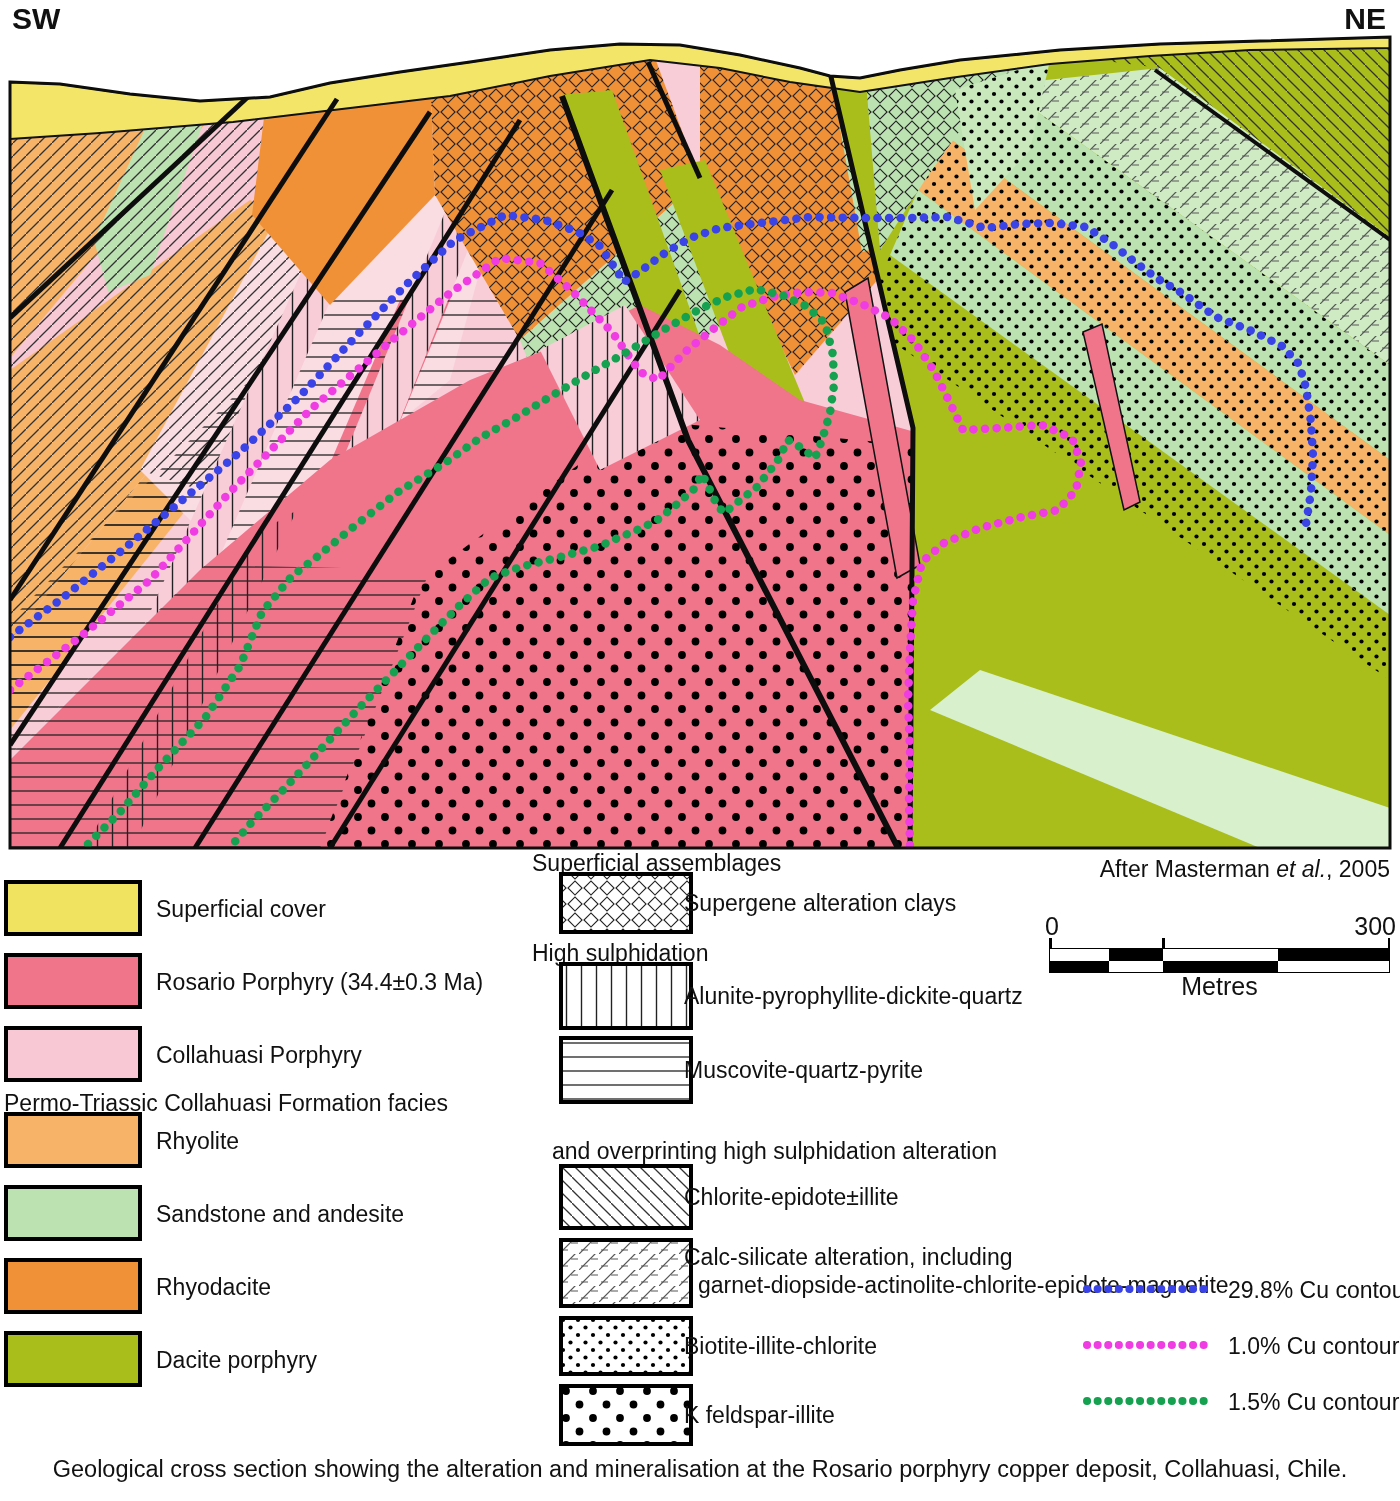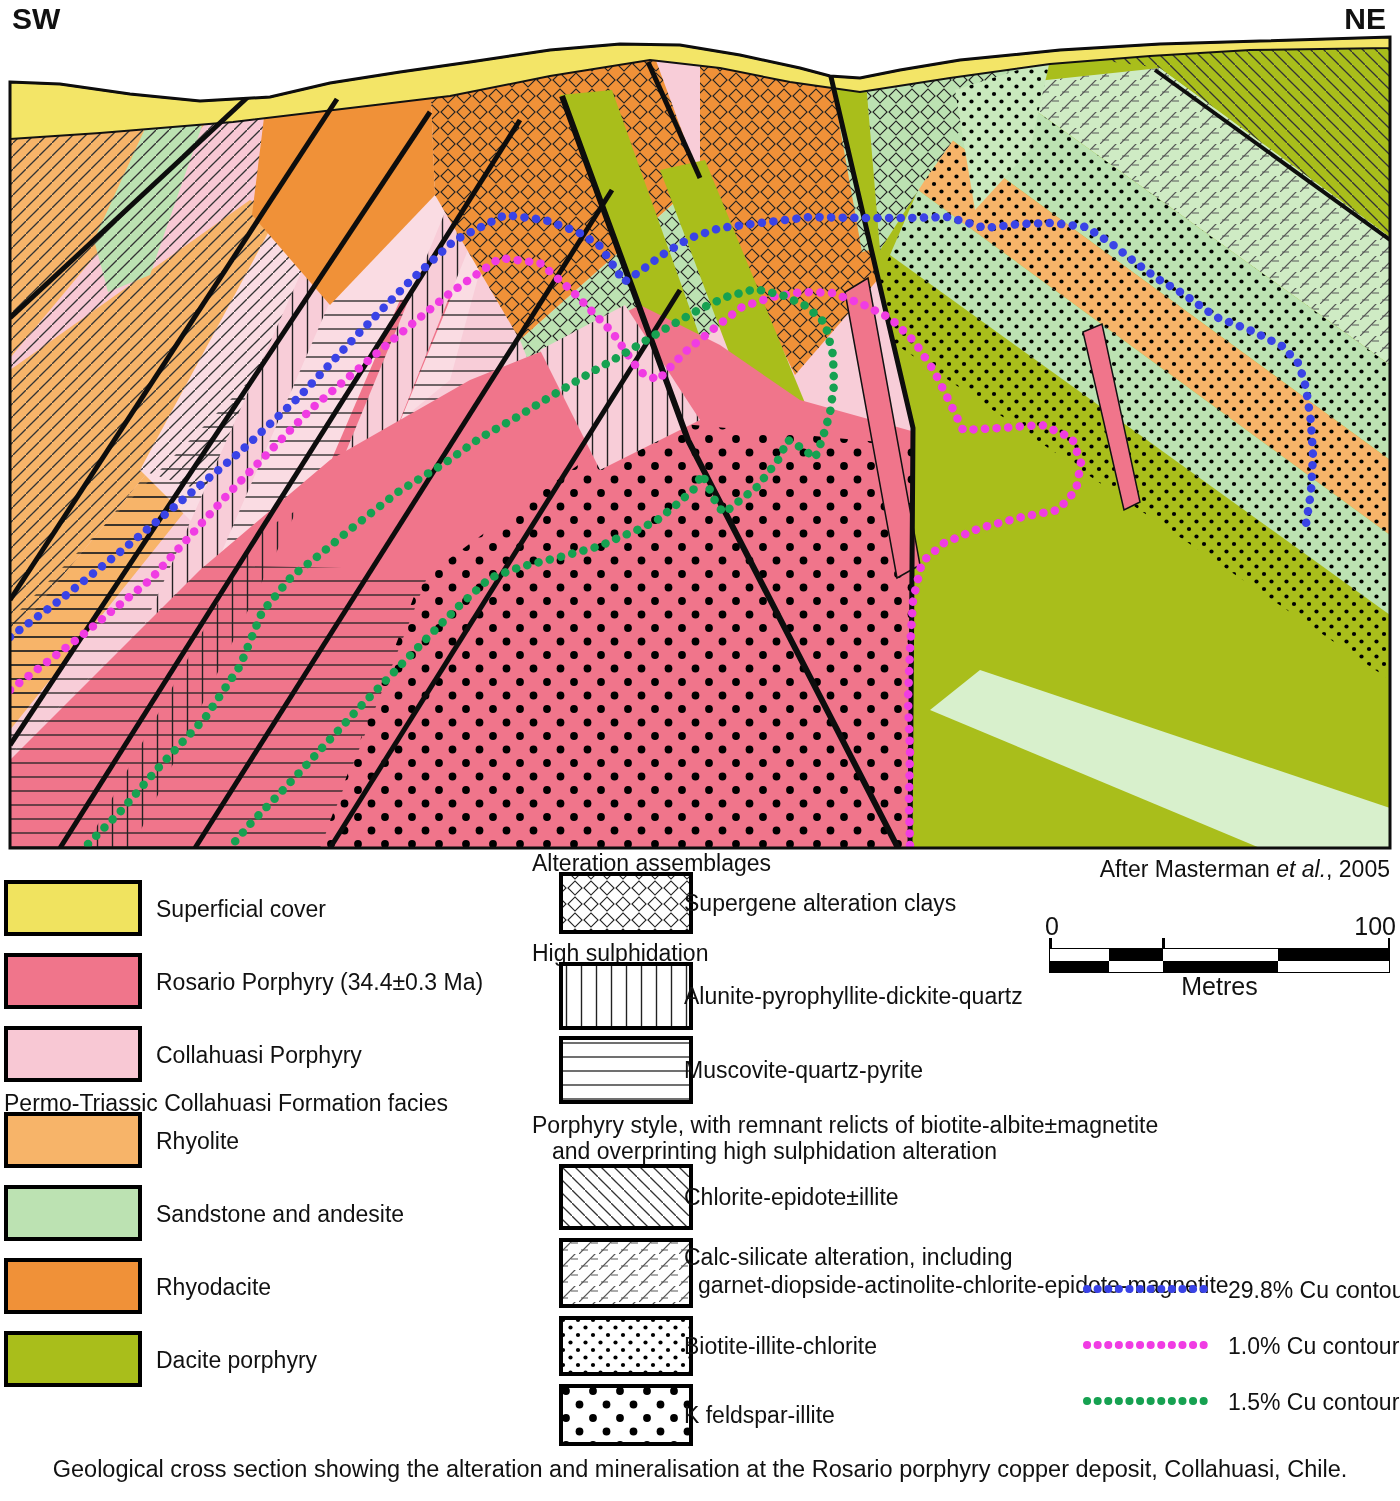--- a/index.html
+++ b/index.html
@@ -210,21 +210,21 @@
   </div>
   <div class="lg-row" style="top:1185px">
     <div class="lg-sw" style="background-color: rgb(188, 226, 178);"></div>
     <div class="lg-lab">Sandstone and andesite</div>
   </div>
   <div class="lg-row" style="top:1331px">
     <div class="lg-sw" style="background-color: rgb(169, 190, 27);"></div>
     <div class="lg-lab">Dacite porphyry</div>
   </div>
 
-  <div class="mid-h" style="top:850px">Alteration assemblages</div>
+  <div class="mid-h" style="top:850px">Superficial assemblages</div>
 
   <div class="mid-row" style="top:872px;width:700px;height:62px">
     <svg class="mid-sw" width="134" height="62">
       <rect x="2" y="2" width="130" height="58" fill="#fff" stroke="#000" stroke-width="4"></rect>
       <rect x="4" y="4" width="126" height="54" fill="url(#pDiam)"></rect>
     </svg>
     <div class="mid-lab">Supergene alteration clays</div>
   </div>
 
   <div class="mid-h" style="top:940px">High sulphidation</div>
@@ -238,21 +238,20 @@
   </div>
 
   <div class="mid-row" style="top:962px;width:700px;height:68px">
     <svg class="mid-sw" width="134" height="68">
       <rect x="2" y="2" width="130" height="64" fill="#fff" stroke="#000" stroke-width="4"></rect>
       <rect x="4" y="4" width="126" height="60" fill="url(#pVert)"></rect>
     </svg>
     <div class="mid-lab">Alunite-pyrophyllite-dickite-quartz</div>
   </div>
 
-  <div class="mid-h" style="top:1112px">Porphyry style, with remnant relicts of biotite-albite±magnetite</div>
   <div class="mid-h" style="top:1138px;left:552px">and overprinting high sulphidation alteration</div>
 
   <div class="mid-row" style="top:1164px;width:700px;height:66px">
     <svg class="mid-sw" width="134" height="66">
       <rect x="2" y="2" width="130" height="62" fill="#fff" stroke="#000" stroke-width="4"></rect>
       <rect x="4" y="4" width="126" height="58" fill="url(#pBack)"></rect>
     </svg>
     <div class="mid-lab">Chlorite-epidote±illite</div>
   </div>
 
@@ -276,21 +275,21 @@
   <div class="mid-row" style="top:1384px;width:700px;height:62px">
     <svg class="mid-sw" width="134" height="62">
       <rect x="2" y="2" width="130" height="58" fill="#fff" stroke="#000" stroke-width="4"></rect>
       <rect x="4" y="4" width="126" height="54" fill="url(#pDotB)"></rect>
     </svg>
     <div class="mid-lab">K feldspar-illite</div>
   </div>
 
   <div id="scalebar">
     <div id="sb-0">0</div>
-    <div id="sb-300">100</div>
+    <div id="sb-300">300</div>
     <div class="sb-tick" style="left:0"></div>
     <div class="sb-tick" style="left:113px"></div>
     <div class="sb-tick" style="right:0"></div>
     <div id="sb-bar">
       <div class="sb-rowa">
         <div class="sb-seg" style="width:59px;background:#fff"></div>
         <div class="sb-seg" style="width:55px;background:#000"></div>
         <div class="sb-seg" style="width:115px;background:#fff"></div>
         <div class="sb-seg" style="width:112px;background:#000"></div>
       </div>

